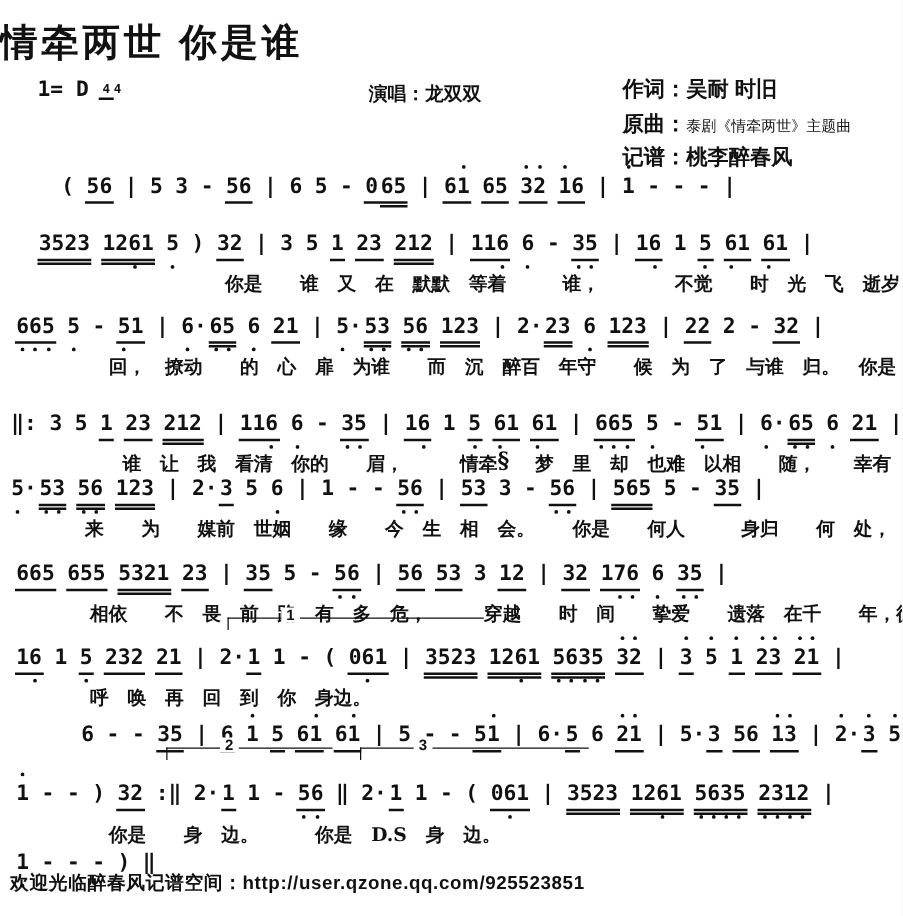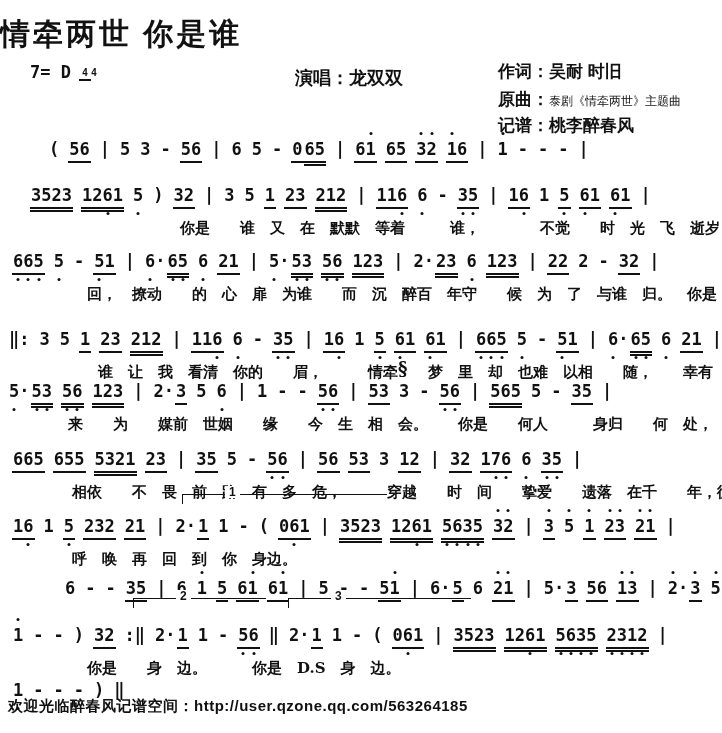--- a/index.html
+++ b/index.html
@@ -4,21 +4,21 @@
 <style>
   html,body{margin:0;padding:0;background:#f2f2f2;}
   #sheet{position:relative;width:722px;height:733px;background:#ffffff;color:#111;
          font-family:"Liberation Sans",sans-serif;overflow:hidden;}
   .abs{position:absolute;}
   #page-title{left:0;right:0;top:14px;text-align:left;font-size:30px;font-weight:bold;letter-spacing:3px;}
   #margin-dash{left:8px;top:30px;font-size:16px;font-weight:bold;}
   #key-sig{left:30px;top:62px;font-size:17px;font-weight:bold;font-family:"DejaVu Sans Mono",monospace;}
   .ts{display:inline-block;vertical-align:middle;text-align:center;font-size:10px;line-height:1.05;margin-left:8px;font-weight:bold;}
   .ts .top{border-bottom:2px solid #111;padding:0 3px 1px;}
-  #singer-row{left:295px;top:66px;font-size:18px;font-weight:bold;}
+  #singer-row{left:295px;top:66px;font-size:15px;font-weight:bold;}
   .credit-col{left:498px;font-size:17px;font-weight:bold;}
   #credit-origin-val{font-size:12px;font-weight:normal;}
   
   .line{position:absolute;width:714px;}
   .notes{height:30px;padding-top:8px;white-space:nowrap;
          font-family:"DejaVu Sans Mono",monospace;font-size:17px;font-weight:bold;line-height:20px;}
   .tok{display:inline-block;margin-right:8px;padding:0 1px 2px;position:relative;}
   .tok.join{margin-left:-8px;}
   .tok.u1{border-bottom:2px solid #111;}
   .tok.u2{border-bottom:2px solid #111;}
@@ -39,21 +39,21 @@
 </style>
 </head>
 <body>
 
 <div id="sheet">
 
   <div class="abs" id="page-title">情牵两世 你是谁</div>
   <div class="abs" id="margin-dash">-</div>
 
   <div class="abs" id="key-sig">
-    <span>7= D</span><span class="ts"><span class="top">4</span><span>4</span></span>
+    <span>1= D</span><span class="ts"><span class="top">4</span><span>4</span></span>
   </div>
 
   <div class="abs" id="singer-row">
     <span>演唱：</span><span>龙双双</span>
   </div>
 
   <div class="abs credit-col" style="top:60px;">
     <span>作词：</span><span>吴耐 时旧</span>
   </div>
   <div class="abs credit-col" style="top:88px;">
@@ -115,15 +115,15 @@
   </div>
   <div class="volta" style="top:598px;left:133px;width:132px;">
     <span class="vlabel">2</span>
   </div>
   <div class="volta" style="top:598px;left:288px;width:182px;">
     <span class="vlabel">3</span>
   </div>
 
   <div id="segno" style="top:358px;left:398px;">§</div>
 
-  <div class="abs" id="footer-line">欢迎光临醉春风记谱空间：http://user.qzone.qq.com/563264185</div>
+  <div class="abs" id="footer-line">欢迎光临醉春风记谱空间：http://user.qzone.qq.com/925523851</div>
 
 </div>
 
 </body></html>

